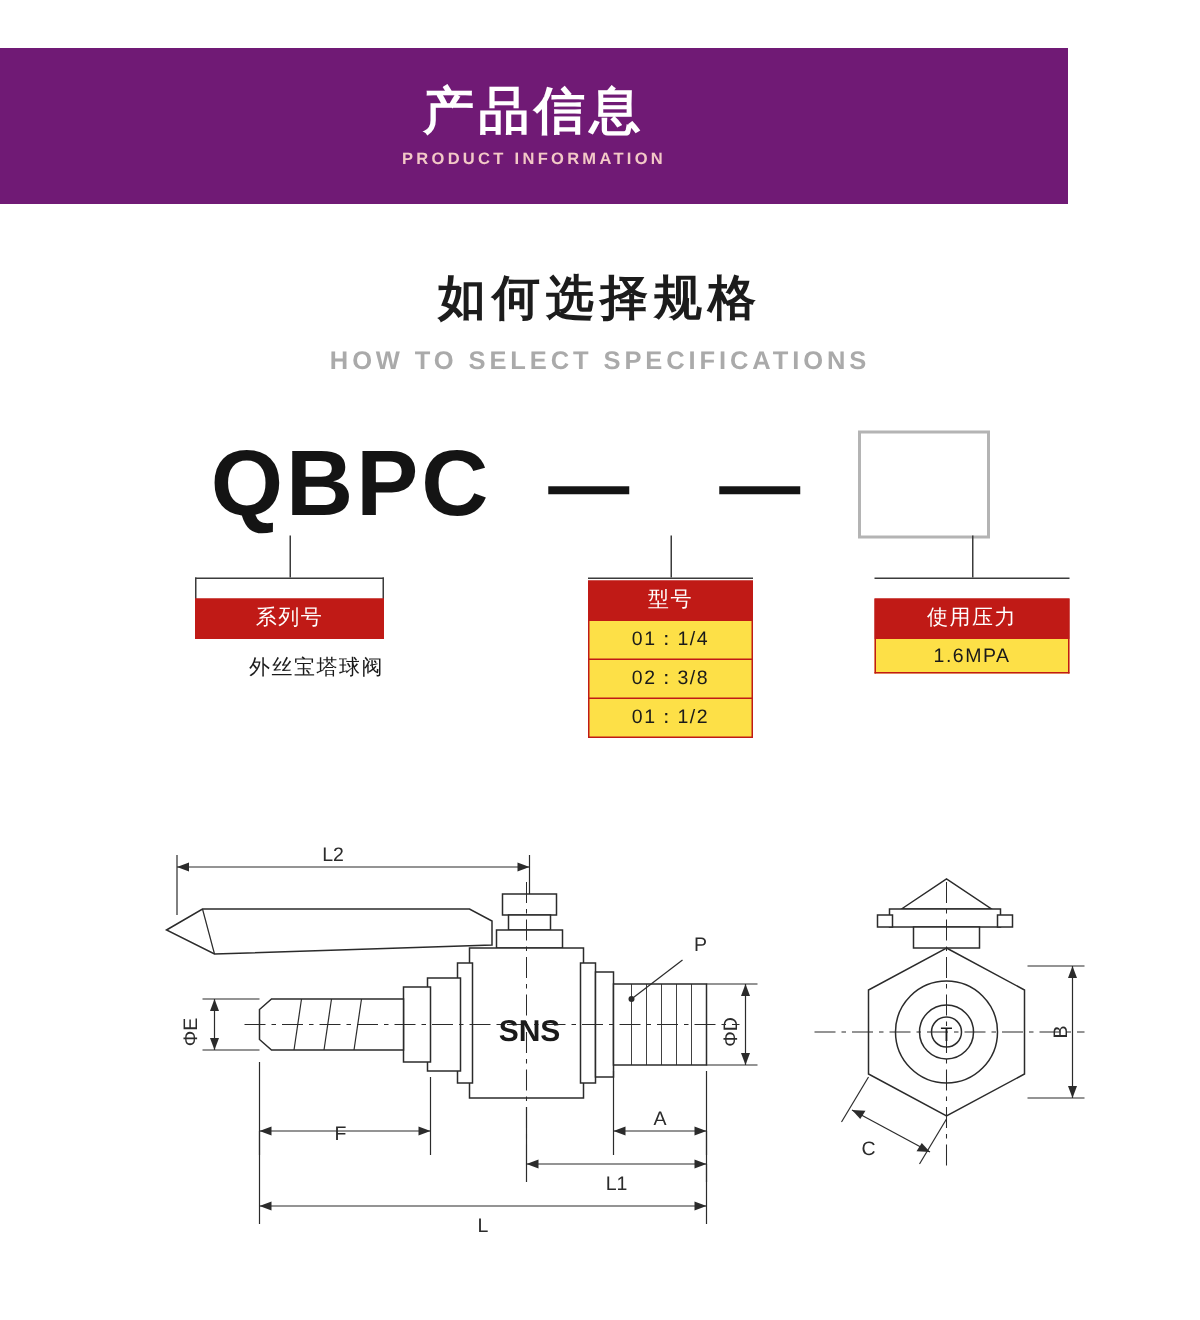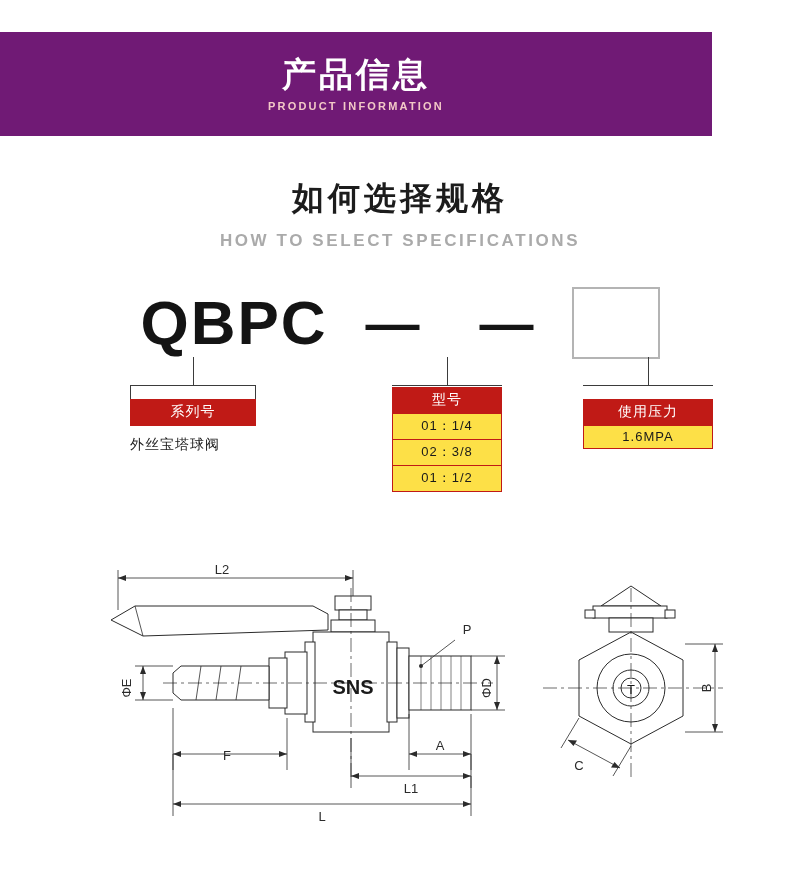--- a/index.html
+++ b/index.html
@@ -136,21 +136,21 @@
     border: 1px solid #c01a16;
     border-top: none;
     text-align: center;
     font-size: 13px;
     padding: 3px 0 4px 0;
     color: #1a1a1a;
     background: #fde047;
     letter-spacing: 1px;
   }
   .legend-plain {
-    text-align: left;
+    text-align: right;
     font-size: 14px;
     color: #1a1a1a;
     padding-top: 10px;
     letter-spacing: 1px;
   }
 
   
   .drawing {
     position: absolute;
     left: 0;

